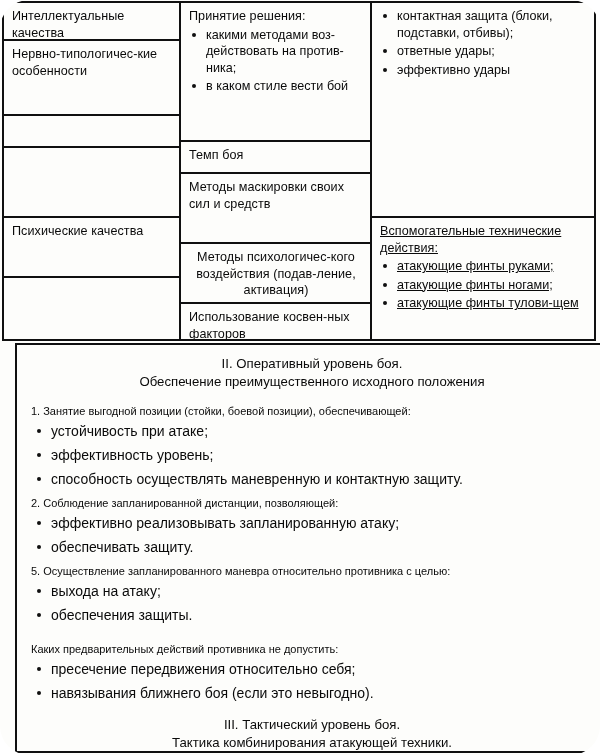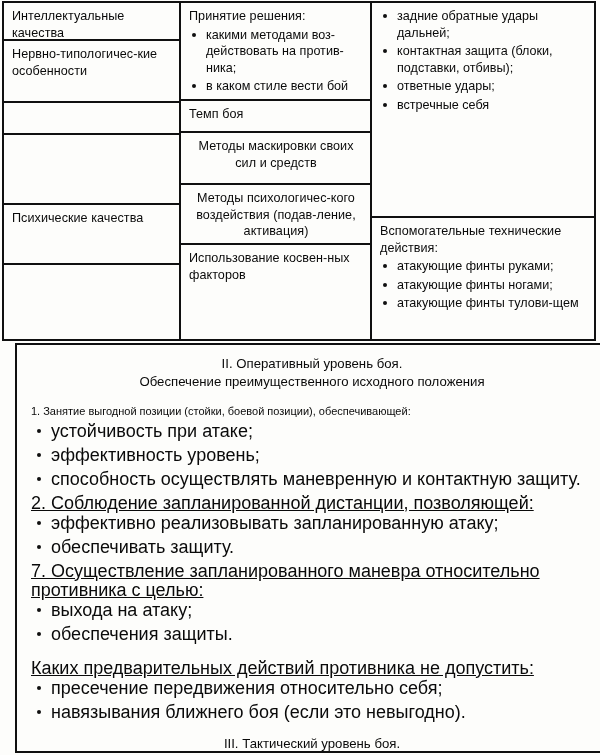--- a/index.html
+++ b/index.html
@@ -13,20 +13,21 @@
     font-family: "Liberation Sans", sans-serif;
     color: #0a0a0a;
     -webkit-font-smoothing: antialiased;
   }
   #page {
     position: relative;
     width: 600px;
     height: 755px;
     overflow: hidden;
     background: #fdfdfb;
+    border-radius: 29px;
   }
 
   
   .matrix {
     position: absolute;
     left: 2px;
     top: 1px;
     width: 594px;
     height: 340px;
     border: 2px solid #101010;
@@ -95,34 +96,33 @@
     text-align: center;
     font-size: 13.2px;
     line-height: 18px;
   }
   .para {
     font-size: 11px;
     line-height: 18.5px;
     margin-top: 11px;
   }
   .numline {
-    font-size: 18px;
+    font-size: 11px;
     line-height: 19px;
     margin-top: 1px;
-    text-decoration: underline;
   }
   ul.plist {
     list-style: none;
     margin: 1px 0 0 0;
     padding: 0;
   }
   ul.plist li {
     position: relative;
     padding-left: 20px;
-    font-size: 18px;
+    font-size: 14px;
     line-height: 18px;
     margin-bottom: 6px;
   }
   ul.plist li .bdot {
     position: absolute;
     left: 6px;
     top: 7px;
     width: 4px;
     height: 4px;
     background: #101010;
@@ -135,69 +135,68 @@
 <body>
 
 <div id="page">
 
   <div class="matrix">
 
     <div class="mcol mcol-left">
       <div class="mcell" style="height:36px;">
         <div class="ctext">Интеллектуальные качества</div>
       </div>
-      <div class="mcell" style="height:62px;">
+      <div class="mcell" style="height:75px;">
         <div class="ctext">Нервно-типологичес-кие особенности</div>
       </div>
       <div class="mcell" style="height:32px;">
         <div class="ctext"></div>
       </div>
       <div class="mcell" style="height:70px;">
         <div class="ctext"></div>
       </div>
       <div class="mcell" style="height:60px;">
         <div class="ctext">Психические качества</div>
       </div>
       <div class="mcell" style="flex:1;">
         <div class="ctext"></div>
       </div>
     </div>
 
     <div class="mcol mcol-mid">
-      <div class="mcell" style="height:96px;">
+      <div class="mcell" style="height:137px;">
         <div class="ctext lead">Принятие решения:</div>
         <ul class="blist">
           <li><span class="bdot"></span><span class="just">какими методами воз-действовать на против-ника;</span></li>
           <li><span class="bdot"></span><span class="just"> в каком стиле вести бой</span></li>
         </ul>
       </div>
       <div class="mcell" style="height:32px;">
         <div class="ctext">Темп боя</div>
       </div>
-      <div class="mcell" style="height:52px;text-align:center;">
+      <div class="mcell" style="height:70px;">
         <div class="ctext">Методы маскировки своих сил и средств</div>
       </div>
       <div class="mcell" style="height:60px;text-align:center;">
         <div class="ctext">Методы психологичес-кого воздействия (подав-ление, активация)</div>
       </div>
       <div class="mcell" style="flex:1;">
         <div class="ctext">Использование косвен-ных факторов</div>
       </div>
     </div>
 
     <div class="mcol mcol-right">
       <div class="mcell" style="height:213px; padding-top:3px;">
         <ul class="blist">
-          <li><span class="bdot"></span><span class="just"> задние обратные удары дальней;</span></li>
           <li><span class="bdot"></span><span class="just"> контактная защита (блоки, подставки, отбивы);</span></li>
           <li><span class="bdot"></span><span>ответные удары;</span></li>
-          <li><span class="bdot"></span><span>встречные себя</span></li>
+          <li><span class="bdot"></span><span>эффективно удары</span></li>
         </ul>
       </div>
-      <div class="mcell" style="flex:1;">
+      <div class="mcell" style="flex:1;text-decoration:underline;">
         <div class="ctext lead">Вспомогательные технические действия:</div>
         <ul class="blist">
           <li><span class="bdot"></span><span>атакующие финты руками;</span></li>
           <li><span class="bdot"></span><span>атакующие финты ногами;</span></li>
           <li><span class="bdot"></span><span class="just"> атакующие финты тулови-щем</span></li>
         </ul>
       </div>
     </div>
 
   </div>
@@ -213,21 +212,21 @@
       <li><span class="bdot"></span><span>эффективность уровень;</span></li>
       <li><span class="bdot"></span><span>способность осуществлять маневренную и контактную защиту.</span></li>
     </ul>
 
     <div class="numline">2. Соблюдение запланированной дистанции, позволяющей:</div>
     <ul class="plist">
       <li><span class="bdot"></span><span>эффективно реализовывать запланированную атаку;</span></li>
       <li><span class="bdot"></span><span>обеспечивать защиту.</span></li>
     </ul>
 
-    <div class="numline">7. Осуществление запланированного маневра относительно противника с целью:</div>
+    <div class="numline">5. Осуществление запланированного маневра относительно противника с целью:</div>
     <ul class="plist">
       <li><span class="bdot"></span><span>выхода на атаку;</span></li>
       <li><span class="bdot"></span><span>обеспечения защиты.</span></li>
     </ul>
 
     <div class="gap"></div>
 
     <div class="numline">Каких предварительных действий противника не допустить:</div>
     <ul class="plist">
       <li><span class="bdot"></span><span>пресечение передвижения относительно себя;</span></li>

